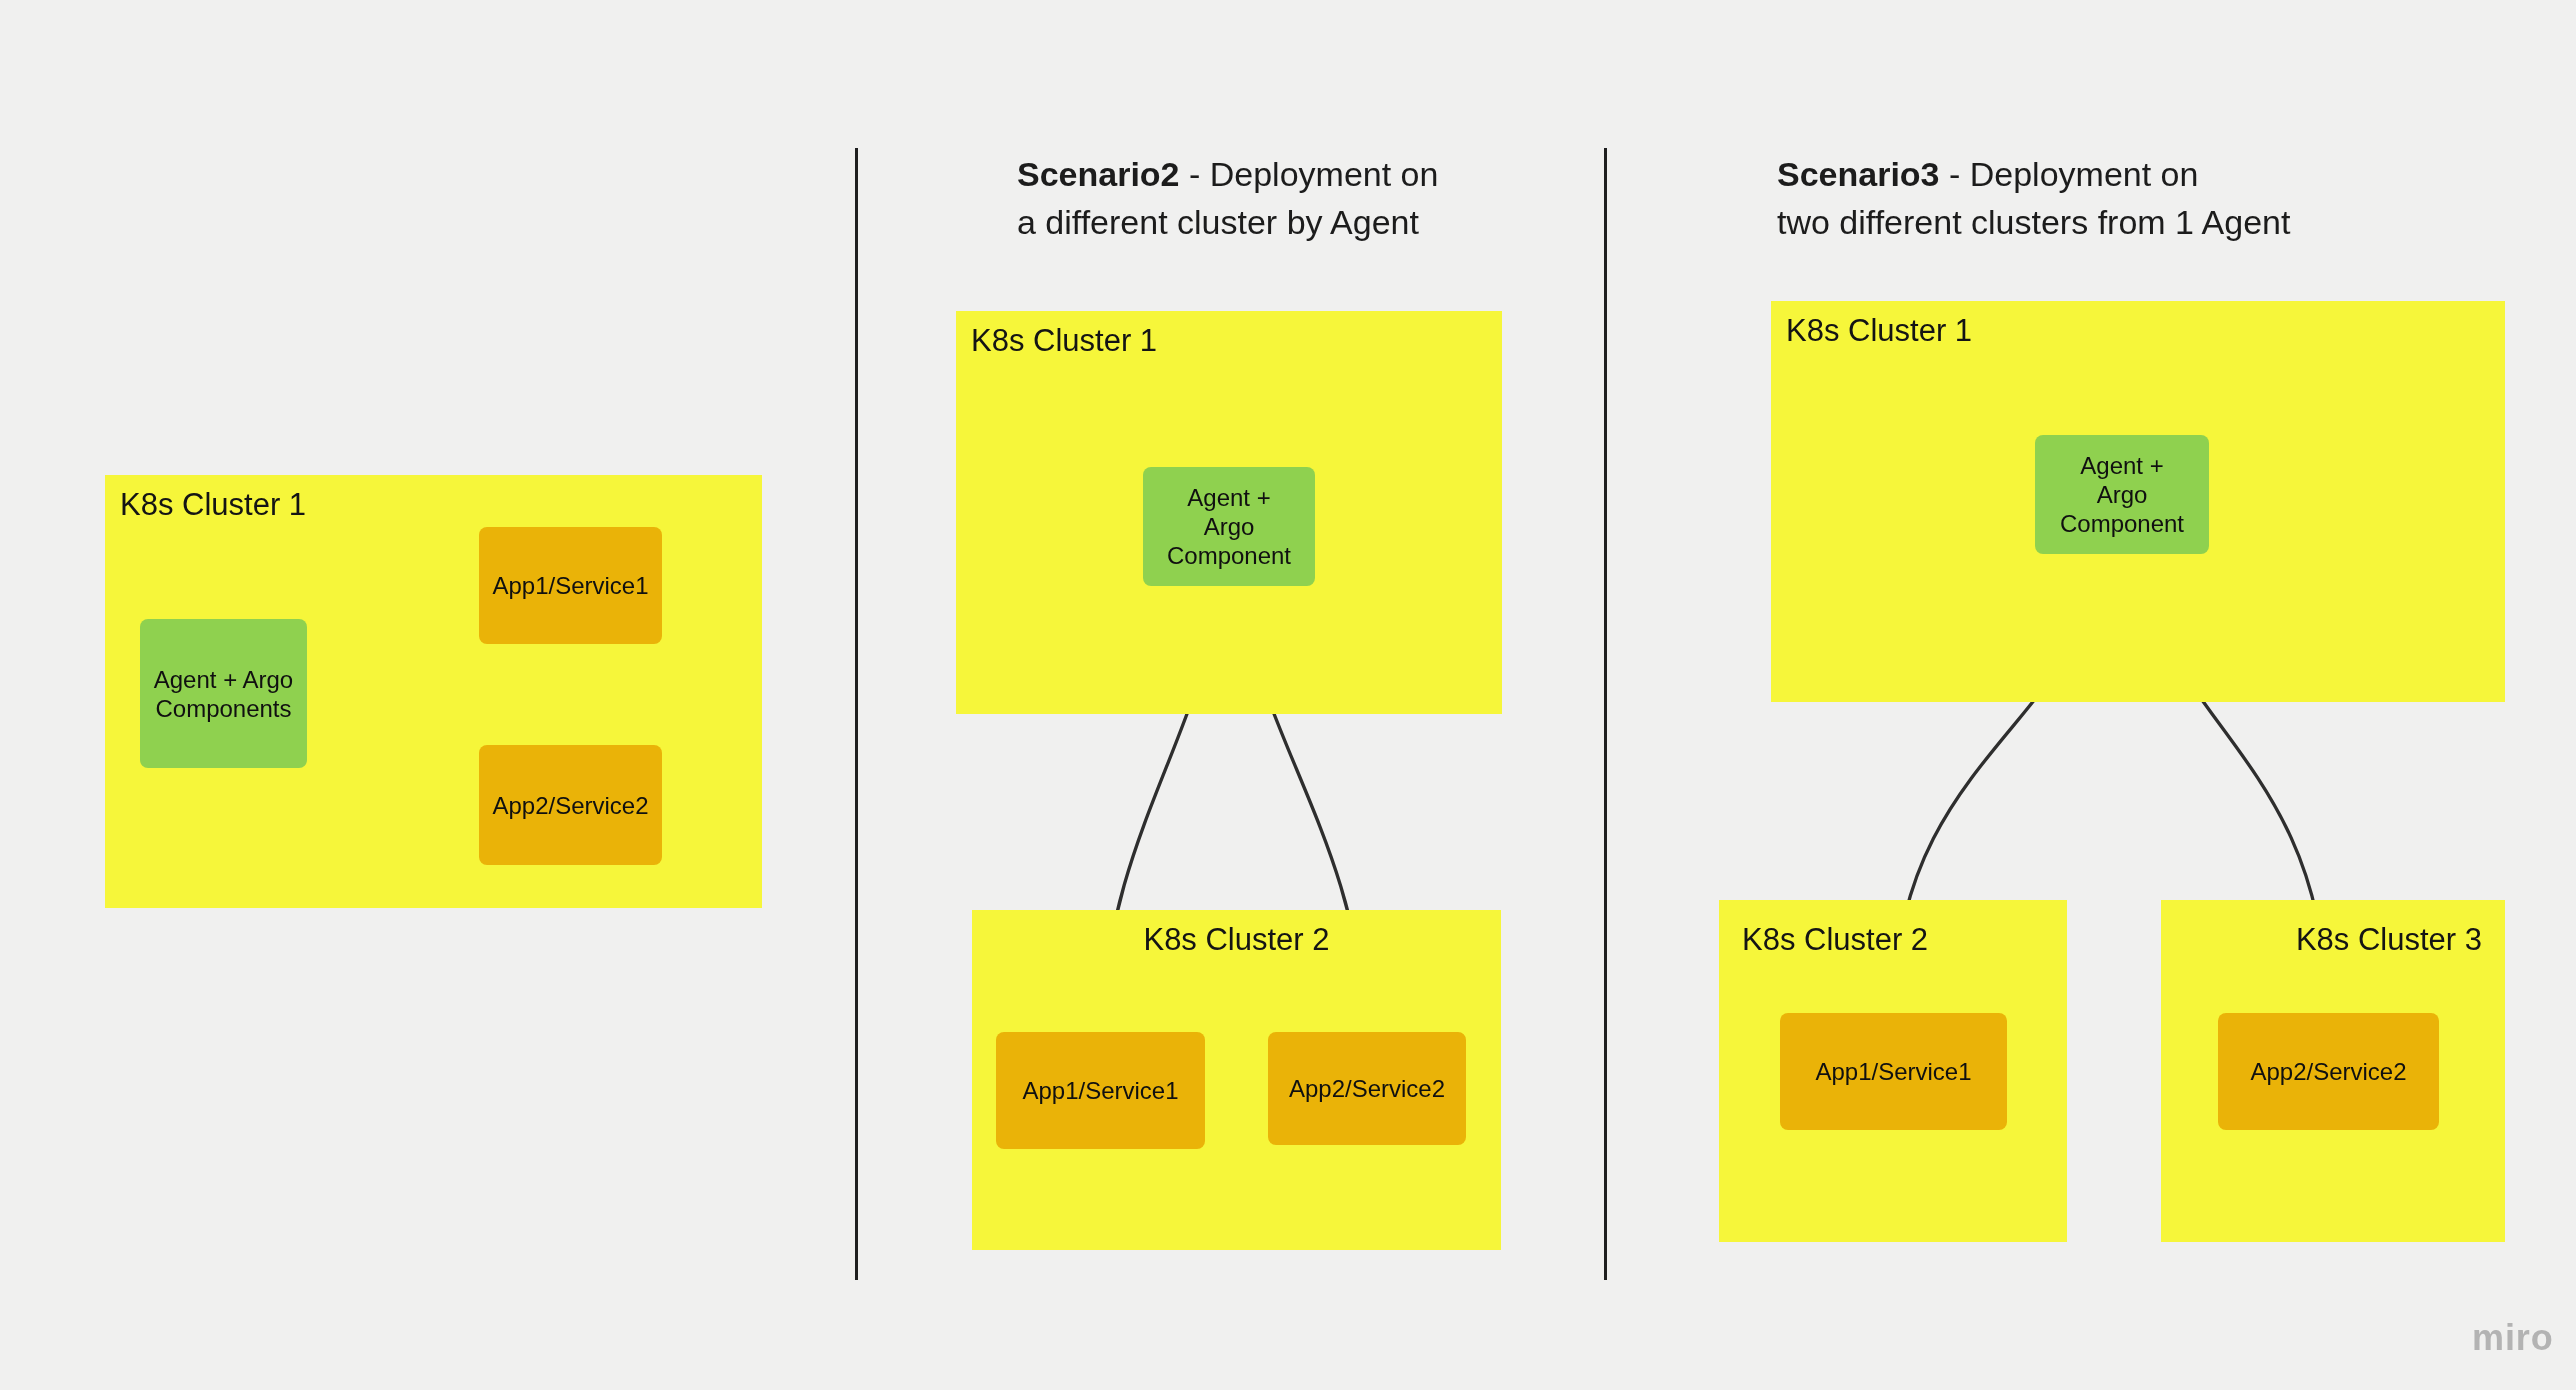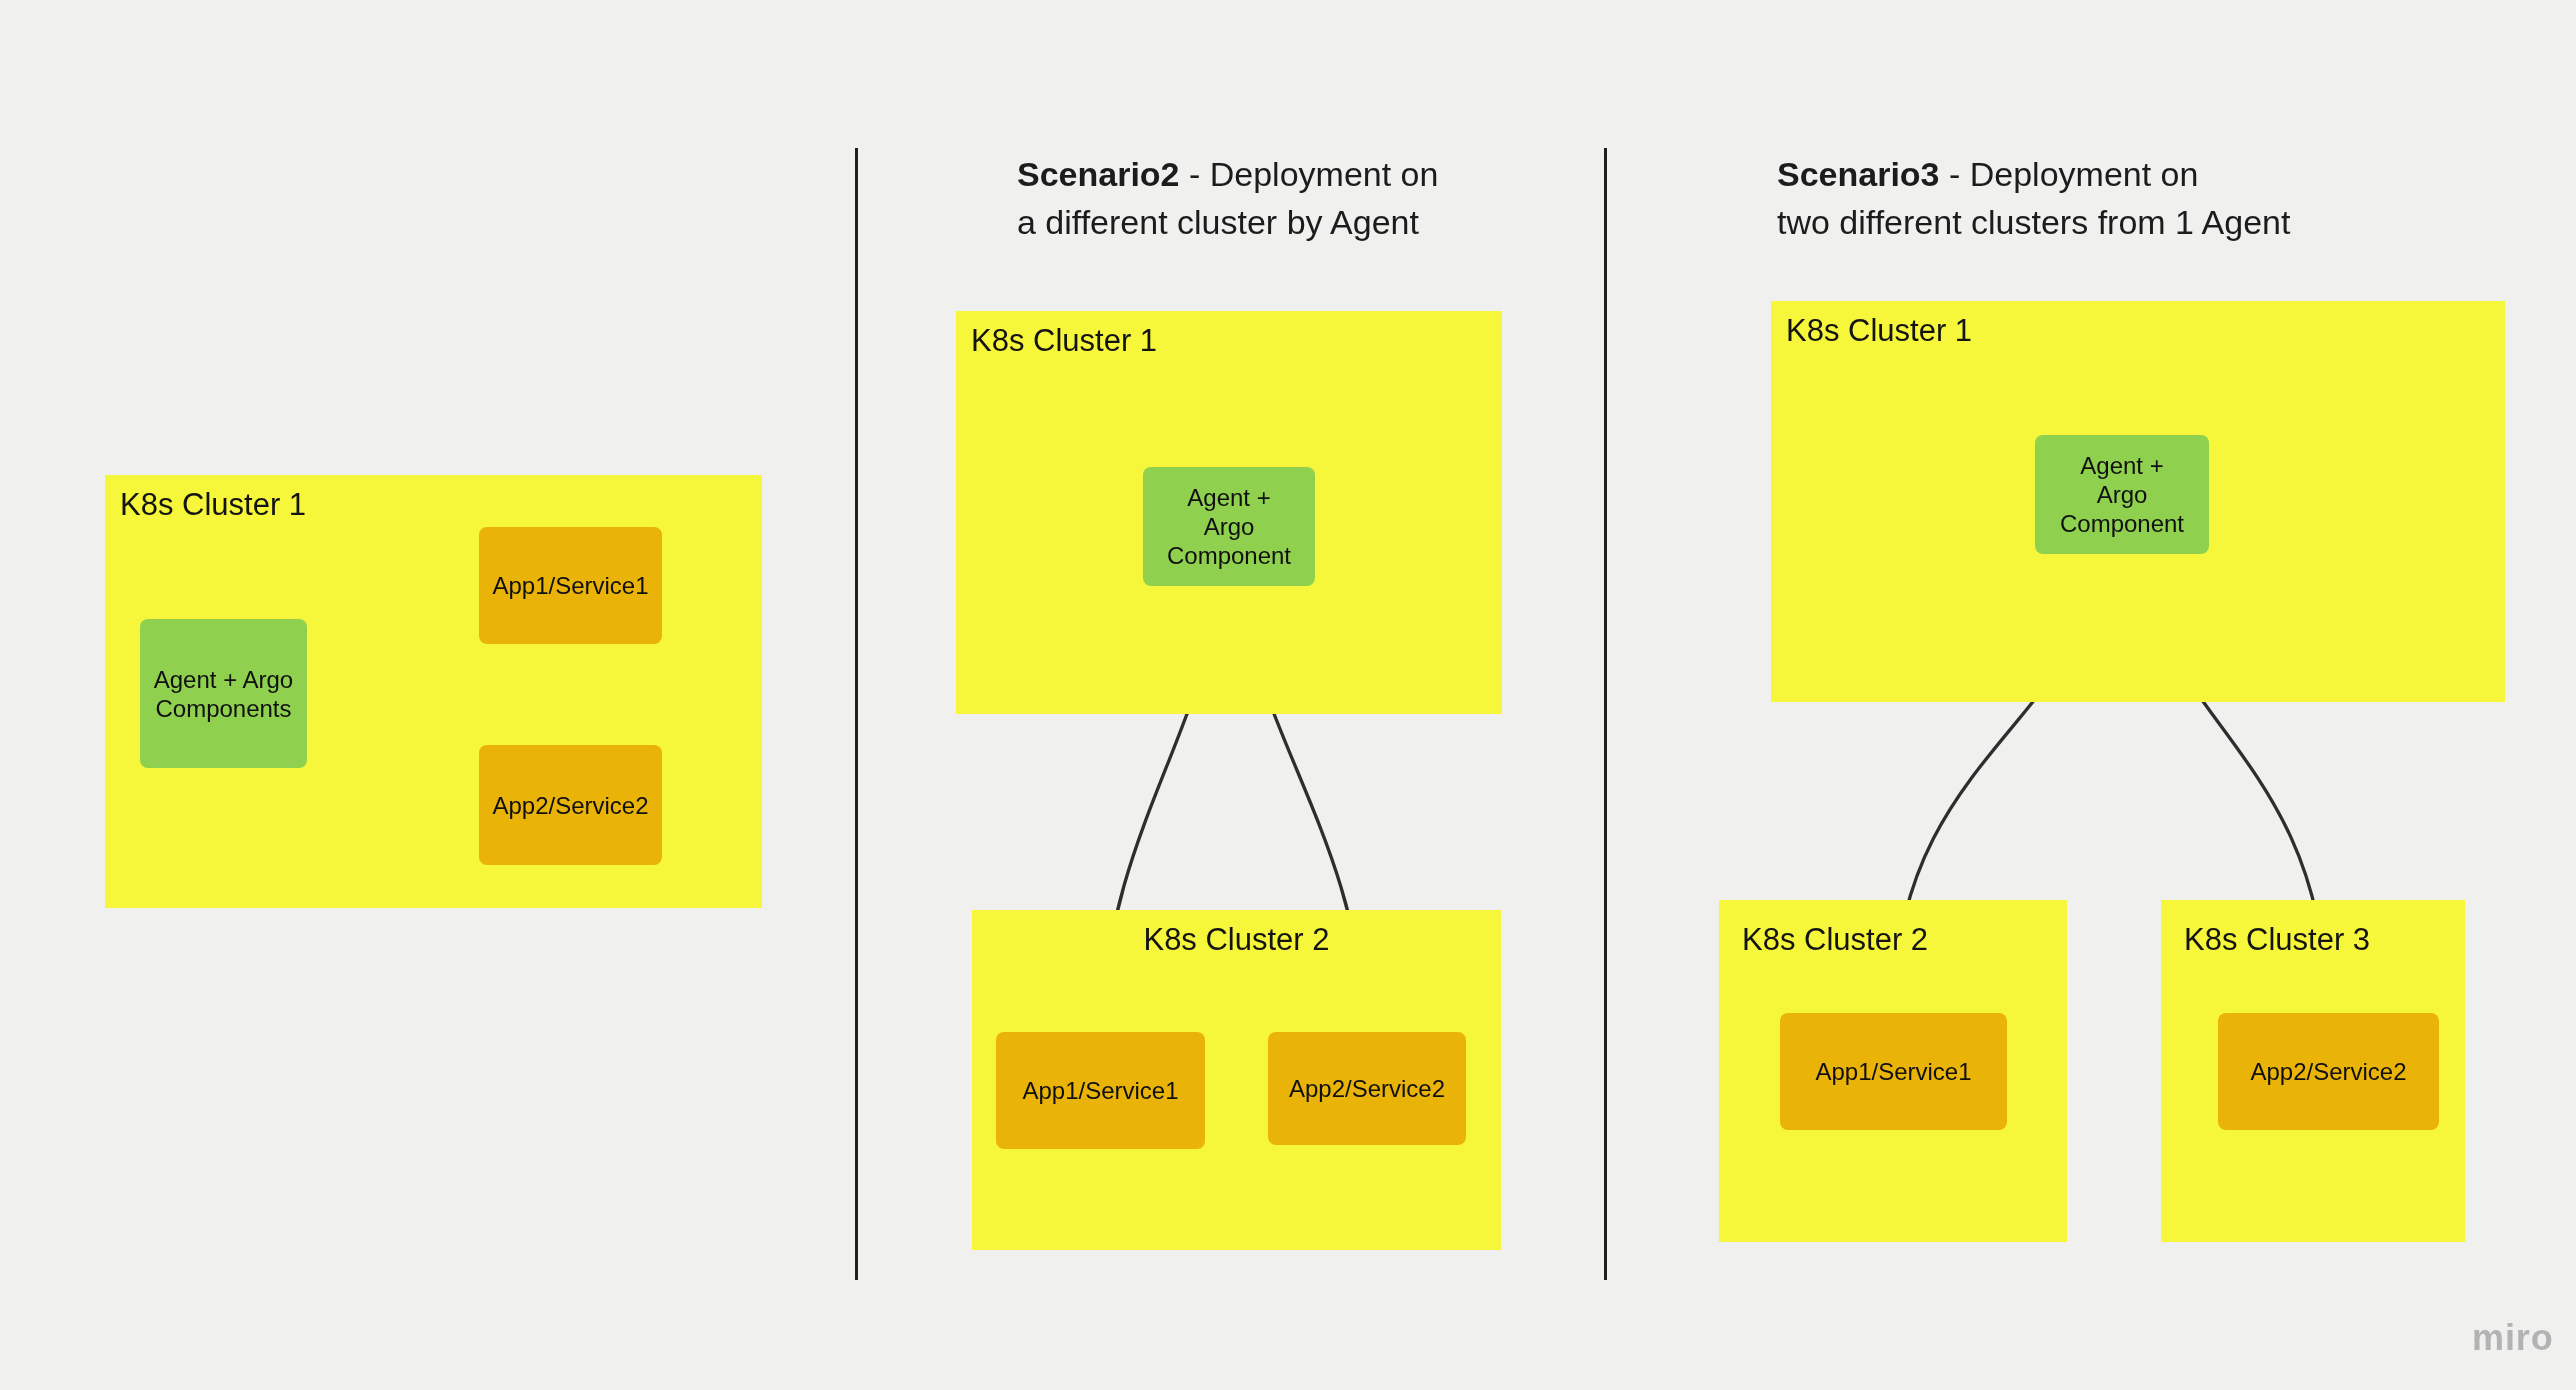--- a/index.html
+++ b/index.html
@@ -153,21 +153,21 @@
   </div>
 
   <div class="node agent narrow" style="left:2035px; top:435px; width:174px; height:119px;">
     <span>Agent + Argo Component</span>
   </div>
 
   <div class="cluster" style="left:1719px; top:900px; width:348px; height:342px;">
     <div class="cluster-label pad-lg">K8s Cluster 2</div>
   </div>
 
-  <div class="cluster" style="left:2161px; top:900px; width:304px; height:342px;">
+  <div class="cluster" style="left:2161px; top:900px; width:344px; height:342px;text-align:right;">
     <div class="cluster-label pad-lg">K8s Cluster 3</div>
   </div>
 
   <div class="node app" style="left:1780px; top:1013px; width:227px; height:117px;">
     <span>App1/Service1</span>
   </div>
 
   <div class="node app" style="left:2218px; top:1013px; width:221px; height:117px;">
     <span>App2/Service2</span>
   </div>

